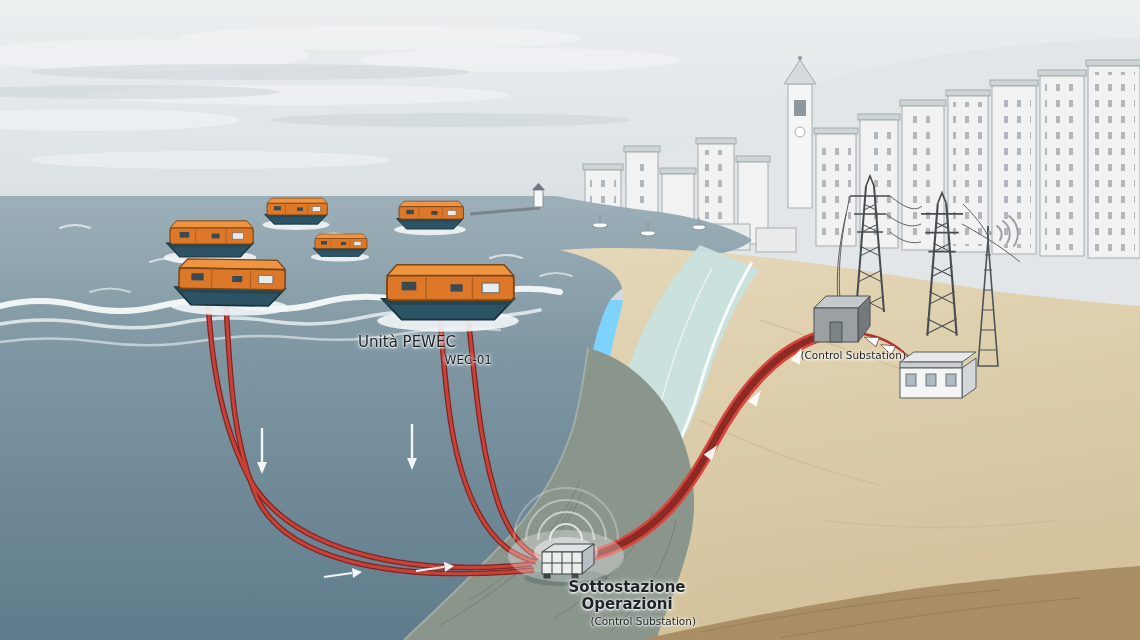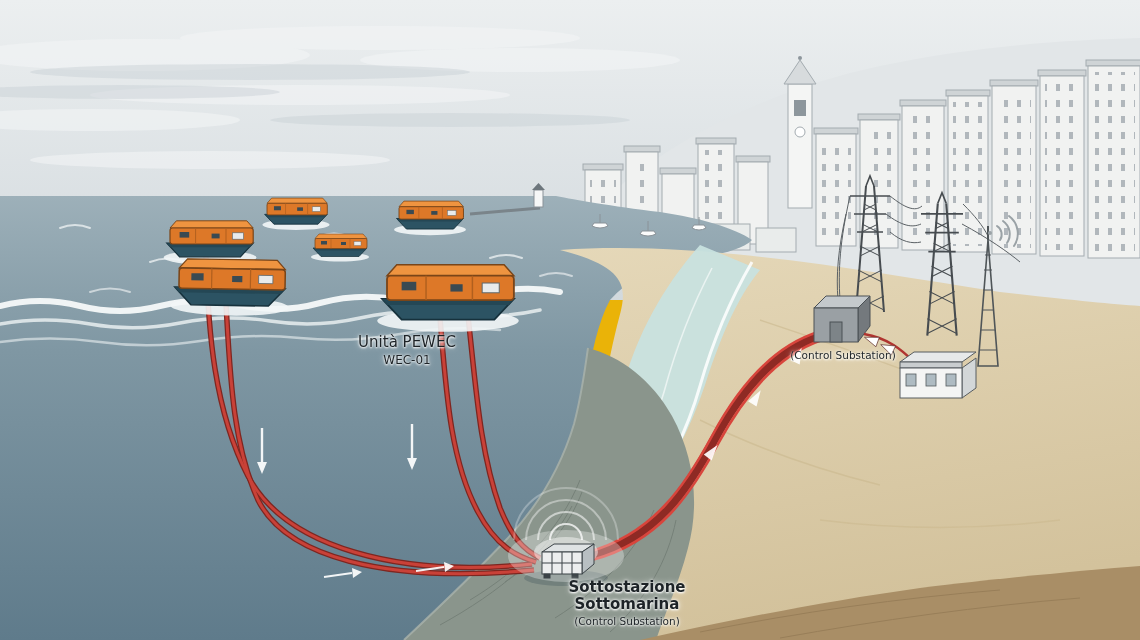--- a/index.html
+++ b/index.html
@@ -1,22 +1,22 @@
 <!DOCTYPE html>
 <html><head>
 <meta charset="utf-8">
 <style>
   html,body{margin:0;padding:0;background:#222;}
   .stage{position:relative;width:1140px;height:640px;overflow:hidden;
-         font-family:"DejaVu Sans",sans-serif;background:#eab308;}
+         font-family:"DejaVu Sans",sans-serif;background:#7dd3fc;}
   .stage svg{position:absolute;left:0;top:0;}
   .label{position:absolute;text-align:center;color:#1d2327;
          text-shadow:0 0 3px rgba(255,255,255,.95),0 0 6px rgba(255,255,255,.8),0 1px 2px rgba(255,255,255,.9);}
   .label .t{font-weight:bold;font-size:15px;line-height:1.12;}
-  .label .s{font-size:10.5px;line-height:1.2;margin-top:2px;}
+  .label .s{font-size:10.5px;line-height:1.2;margin-top:2px;text-align:right;}
   #label-pewec .t{font-weight:500;}
   #label-pewec .s{font-size:12px;}
 </style>
 </head>
 <body>
 
 <div class="stage">
 <svg width="1140" height="640" viewBox="0 0 1140 640">
   <defs>
     <linearGradient id="skyG" x1="0" y1="0" x2="0" y2="1">
@@ -310,16 +310,16 @@
   <div class="t">Unità PEWEC</div>
   <div class="s">WEC-01</div>
 </div>
 
 <div class="label" id="label-onshore" style="left:780px;top:347px;width:126px;">
   <div class="s">(Control Substation)</div>
 </div>
 
 
 <div class="label" id="label-subsea" style="left:558px;top:579px;width:138px;">
-  <div class="t">Sottostazione Sottomarina</div>
+  <div class="t">Sottostazione Operazioni</div>
   <div class="s">(Control Substation)</div>
 </div>
 </div>
 
 </body></html>

